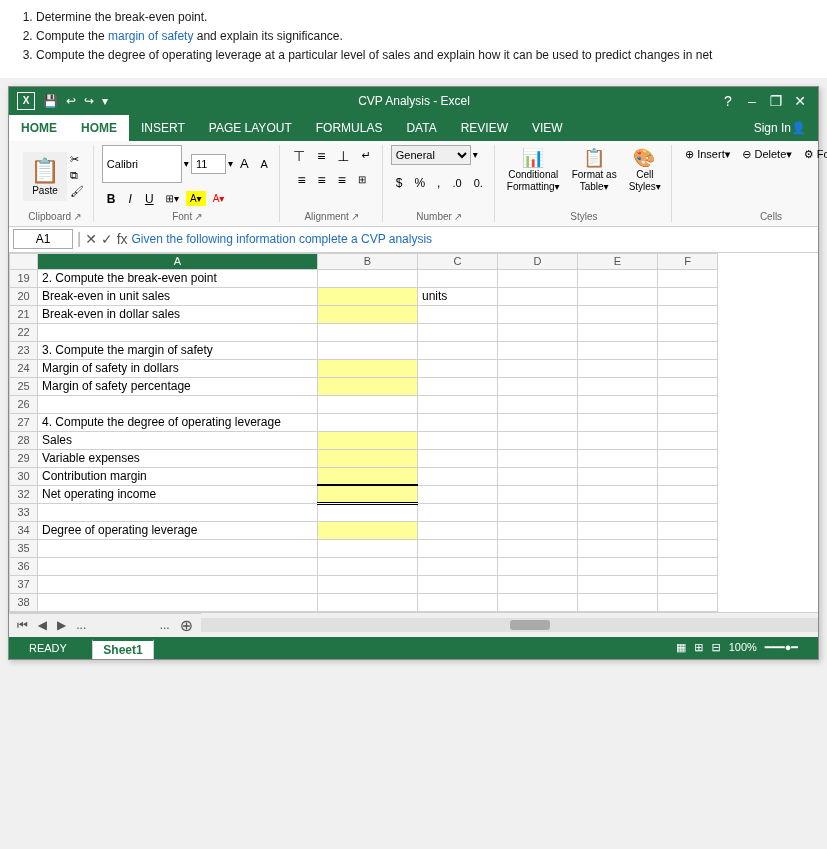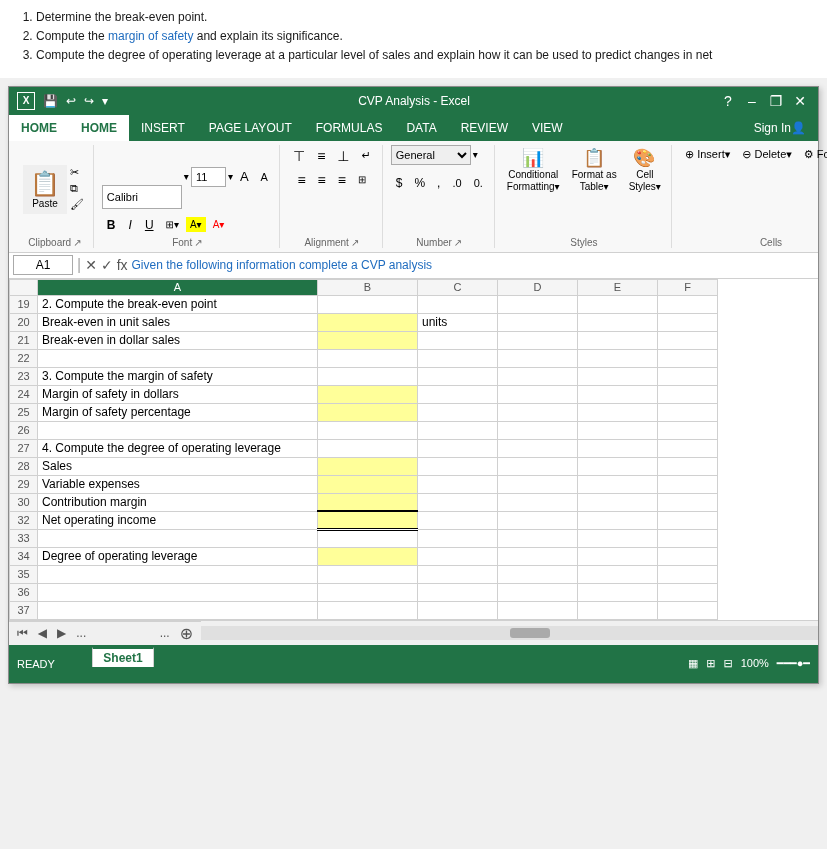--- a/index.html
+++ b/index.html
@@ -146,21 +146,21 @@
     .small-btn {
       font-size: 11px; cursor: pointer; padding: 1px 3px;
       border: none; background: transparent; display: flex; align-items: center;
     }
 
     
     .font-selector {
       display: flex; align-items: center; gap: 2px; margin-bottom: 2px;
     }
     .font-name-box {
-      border: 1px solid #aaa; padding: 11px 4px; width: 80px; font-size: 11px; height: 20px; margin-top: 40px;
+      border: 1px solid #aaa; padding: 18px 4px; width: 80px; font-size: 11px; height: 20px;
     }
     .font-size-box {
       border: 1px solid #aaa; padding: 1px 4px; width: 35px; font-size: 11px; height: 20px;
     }
     .font-format-btns {
       display: flex; align-items: center; gap: 3px; margin-top: 2px;
     }
     .fmt-btn {
       border: none; background: transparent; cursor: pointer;
       padding: 2px 4px; font-size: 12px;
@@ -242,23 +242,23 @@
     .col-c { min-width: 80px; max-width: 80px; }
     .col-d { min-width: 80px; max-width: 80px; }
     .col-e { min-width: 80px; max-width: 80px; }
     .col-f { min-width: 60px; max-width: 60px; }
 
     
     .status-bar {
       background: #217346;
       color: white;
       display: flex; align-items: center;
-      padding: 2px 8px;
+      padding: 2px 20px;
       font-size: 11px;
-      height: 38px;
+      height: 22px;
       gap: 4px;
     }
 
     
     .sheet-tabs {
       background: #f0f0f0;
       border-top: 1px solid #d0d0d0;
       display: flex;
       align-items: center;
       height: 24px;
@@ -672,20 +672,29 @@
           </tr>
           <tr>
             <td class="row-header">37</td>
             <td></td>
             <td></td>
             <td></td>
             <td></td>
             <td></td>
             <td></td>
           </tr>
+          <tr>
+            <td class="row-header">38</td>
+            <td></td>
+            <td></td>
+            <td></td>
+            <td></td>
+            <td></td>
+            <td></td>
+          </tr>
         </tbody>
     </table>
   </div>
 
   <div class="sheet-footer">
     <div class="sheet-tabs">
       <button class="tab-nav-btn">⏮</button>
       <button class="tab-nav-btn">◀</button>
       <button class="tab-nav-btn">▶</button>
       <span style="padding:0 4px; font-size:12px; color:#555;">...</span>

